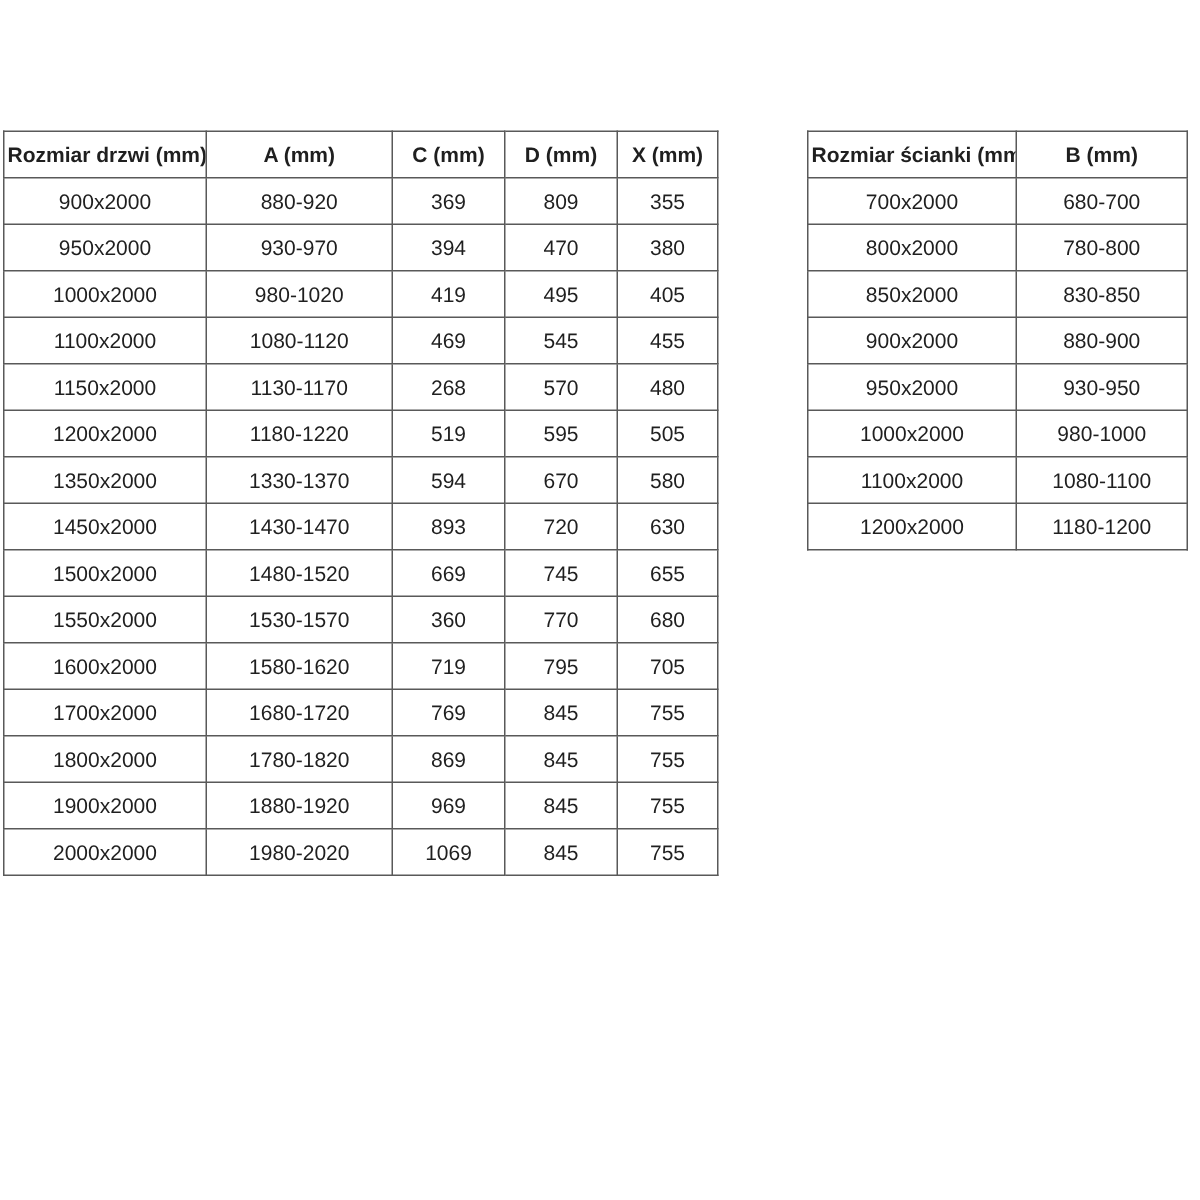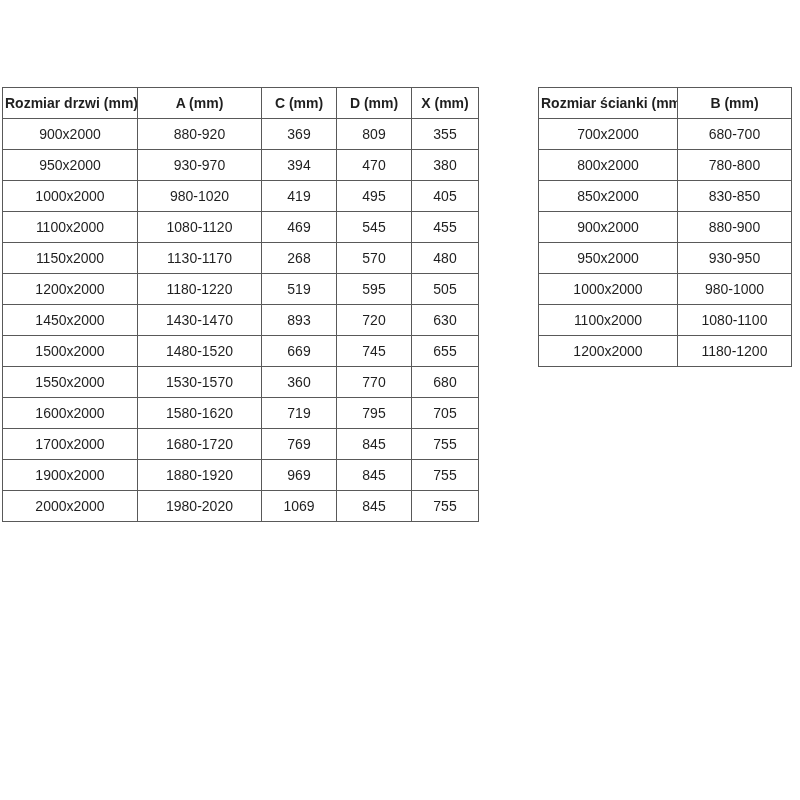--- a/index.html
+++ b/index.html
@@ -115,20 +115,27 @@
           <td>480</td>
         </tr>
         <tr>
           <td>1200x2000</td>
           <td>1180-1220</td>
           <td>519</td>
           <td>595</td>
           <td>505</td>
         </tr>
         <tr>
+          <td>1350x2000</td>
+          <td>1330-1370</td>
+          <td>594</td>
+          <td>670</td>
+          <td>580</td>
+        </tr>
+        <tr>
           <td>1450x2000</td>
           <td>1430-1470</td>
           <td>893</td>
           <td>720</td>
           <td>630</td>
         </tr>
         <tr>
           <td>1500x2000</td>
           <td>1480-1520</td>
           <td>669</td>
@@ -150,20 +157,27 @@
           <td>705</td>
         </tr>
         <tr>
           <td>1700x2000</td>
           <td>1680-1720</td>
           <td>769</td>
           <td>845</td>
           <td>755</td>
         </tr>
         <tr>
+          <td>1800x2000</td>
+          <td>1780-1820</td>
+          <td>869</td>
+          <td>845</td>
+          <td>755</td>
+        </tr>
+        <tr>
           <td>1900x2000</td>
           <td>1880-1920</td>
           <td>969</td>
           <td>845</td>
           <td>755</td>
         </tr>
         <tr>
           <td>2000x2000</td>
           <td>1980-2020</td>
           <td>1069</td>

